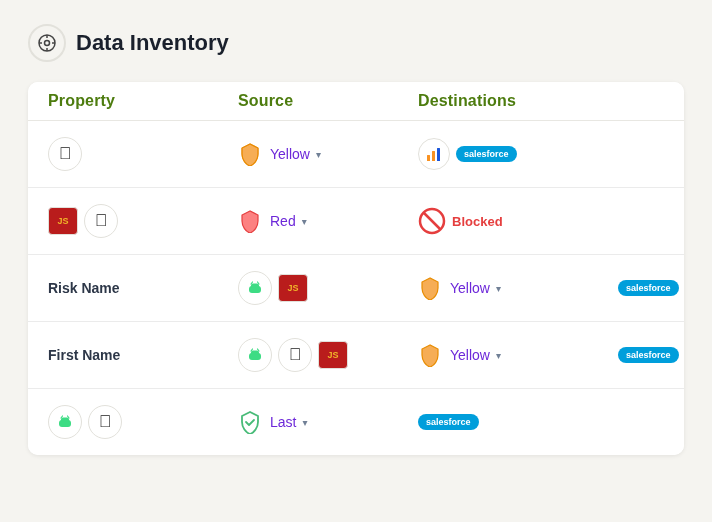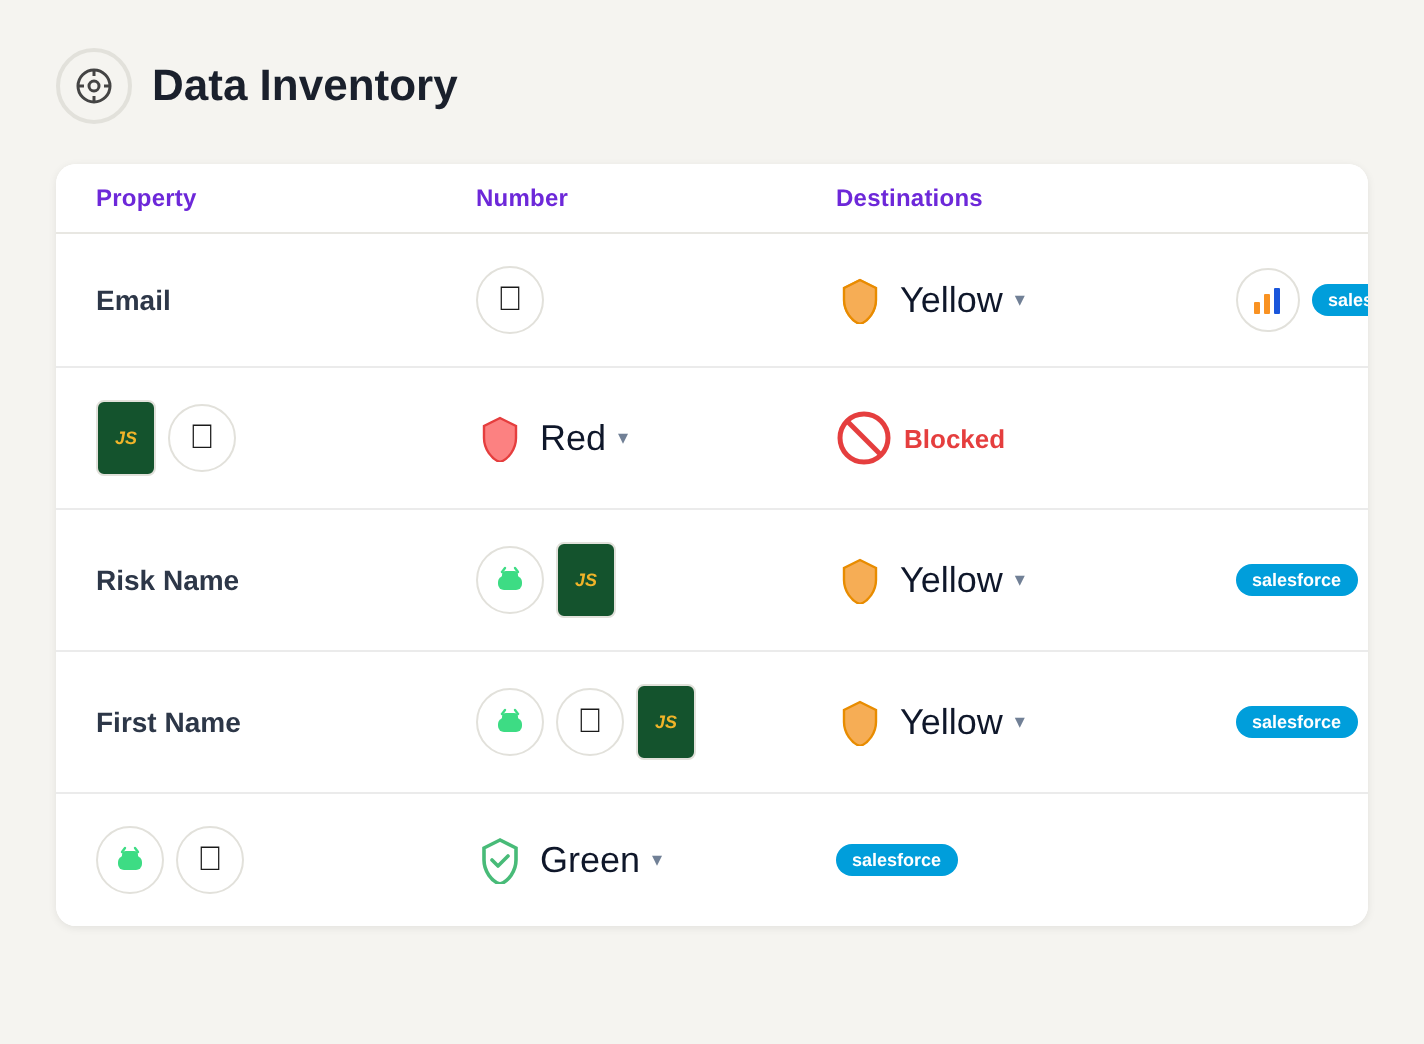--- a/index.html
+++ b/index.html
@@ -49,23 +49,23 @@
 
     .table-header {
       display: grid;
       grid-template-columns: 190px 180px 200px 1fr;
       padding: 10px 20px;
       background: #fff;
       border-bottom: 1.5px solid #e8e7e2;
     }
 
     .table-header-cell {
-      font-size: 12px;
+      font-size: 16px;
       font-weight: 600;
-      color: #6d28d9;
+      color: #4d7c0f;
       text-transform: none;
       letter-spacing: 0.01em;
     }
 
     .table-row {
       display: grid;
       grid-template-columns: 190px 180px 200px 1fr;
       padding: 16px 20px;
       border-bottom: 1px solid #ebebeb;
       align-items: center;
@@ -102,50 +102,49 @@
 
     
     .apple-icon {
       color: #1a1a1a;
       font-size: 17px;
     }
 
     
     .js-icon-circle {
       width: 30px;
-      height: 38px;
+      height: 28px;
       border-radius: 4px;
       border: 1.5px solid #e2e1db;
-      background: #14532d;
+      background: #b91c1c;
       display: flex;
       align-items: center;
       justify-content: center;
       font-size: 9px;
       font-weight: 700;
       color: #f0b429;
-      font-style: italic;
     }
 
     .risk-classification {
       display: flex;
       align-items: center;
       gap: 8px;
     }
 
     .risk-badge {
       display: flex;
       align-items: center;
       gap: 6px;
       cursor: pointer;
     }
 
     .risk-label {
-      font-size: 18px;
+      font-size: 14px;
       font-weight: 500;
-      color: #0f172a;
+      color: #6d28d9;
     }
 
     .chevron-down {
       font-size: 10px;
       color: #718096;
     }
 
     
     .shield-yellow {
       width: 24px;
@@ -226,26 +225,25 @@
         <line x1="15" y1="10" x2="18" y2="10" stroke="#444" stroke-width="1.5"></line>
       </svg>
     </div>
     <h1 class="page-title">Data Inventory</h1>
   </div>
 
   <div class="table-container">
 
     <div class="table-header">
       <div class="table-header-cell">Property</div>
-      <div class="table-header-cell">Number</div>
+      <div class="table-header-cell">Source</div>
       <div class="table-header-cell">Destinations</div>
     </div>
 
     <div class="table-row">
-      <div class="property-name">Email</div>
       <div class="source-icons">
         <div class="icon-circle">
           <span class="apple-icon"></span>
         </div>
       </div>
       <div class="risk-classification">
         <svg class="shield-yellow" viewBox="0 0 24 24">
           <path d="M12 2L4 6v6c0 5.5 3.8 10.7 8 12 4.2-1.3 8-6.5 8-12V6L12 2z" fill="#f6ad55" stroke="#f6993f" stroke-width="1"></path>
           <path d="M12 2L4 6v6c0 5.5 3.8 10.7 8 12 4.2-1.3 8-6.5 8-12V6L12 2z" fill="none" stroke="#e88c00" stroke-width="1.2"></path>
         </svg>
@@ -375,21 +373,21 @@
         <div class="icon-circle">
           <span class="apple-icon"></span>
         </div>
       </div>
       <div class="risk-classification">
         <svg class="shield-green" viewBox="0 0 24 24">
           <path d="M12 2L4 6v6c0 5.5 3.8 10.7 8 12 4.2-1.3 8-6.5 8-12V6L12 2z" fill="none" stroke="#48bb78" stroke-width="1.8"></path>
           <path d="M8 12l3 3 5-5" stroke="#48bb78" stroke-width="1.8" fill="none" stroke-linecap="round" stroke-linejoin="round"></path>
         </svg>
         <div class="risk-badge">
-          <span class="risk-label">Green</span>
+          <span class="risk-label">Last</span>
           <span class="chevron-down">▾</span>
         </div>
       </div>
       <div class="destinations-cell">
         <div class="salesforce-pill">salesforce</div>
 
       </div>
     </div>
 
   </div>

